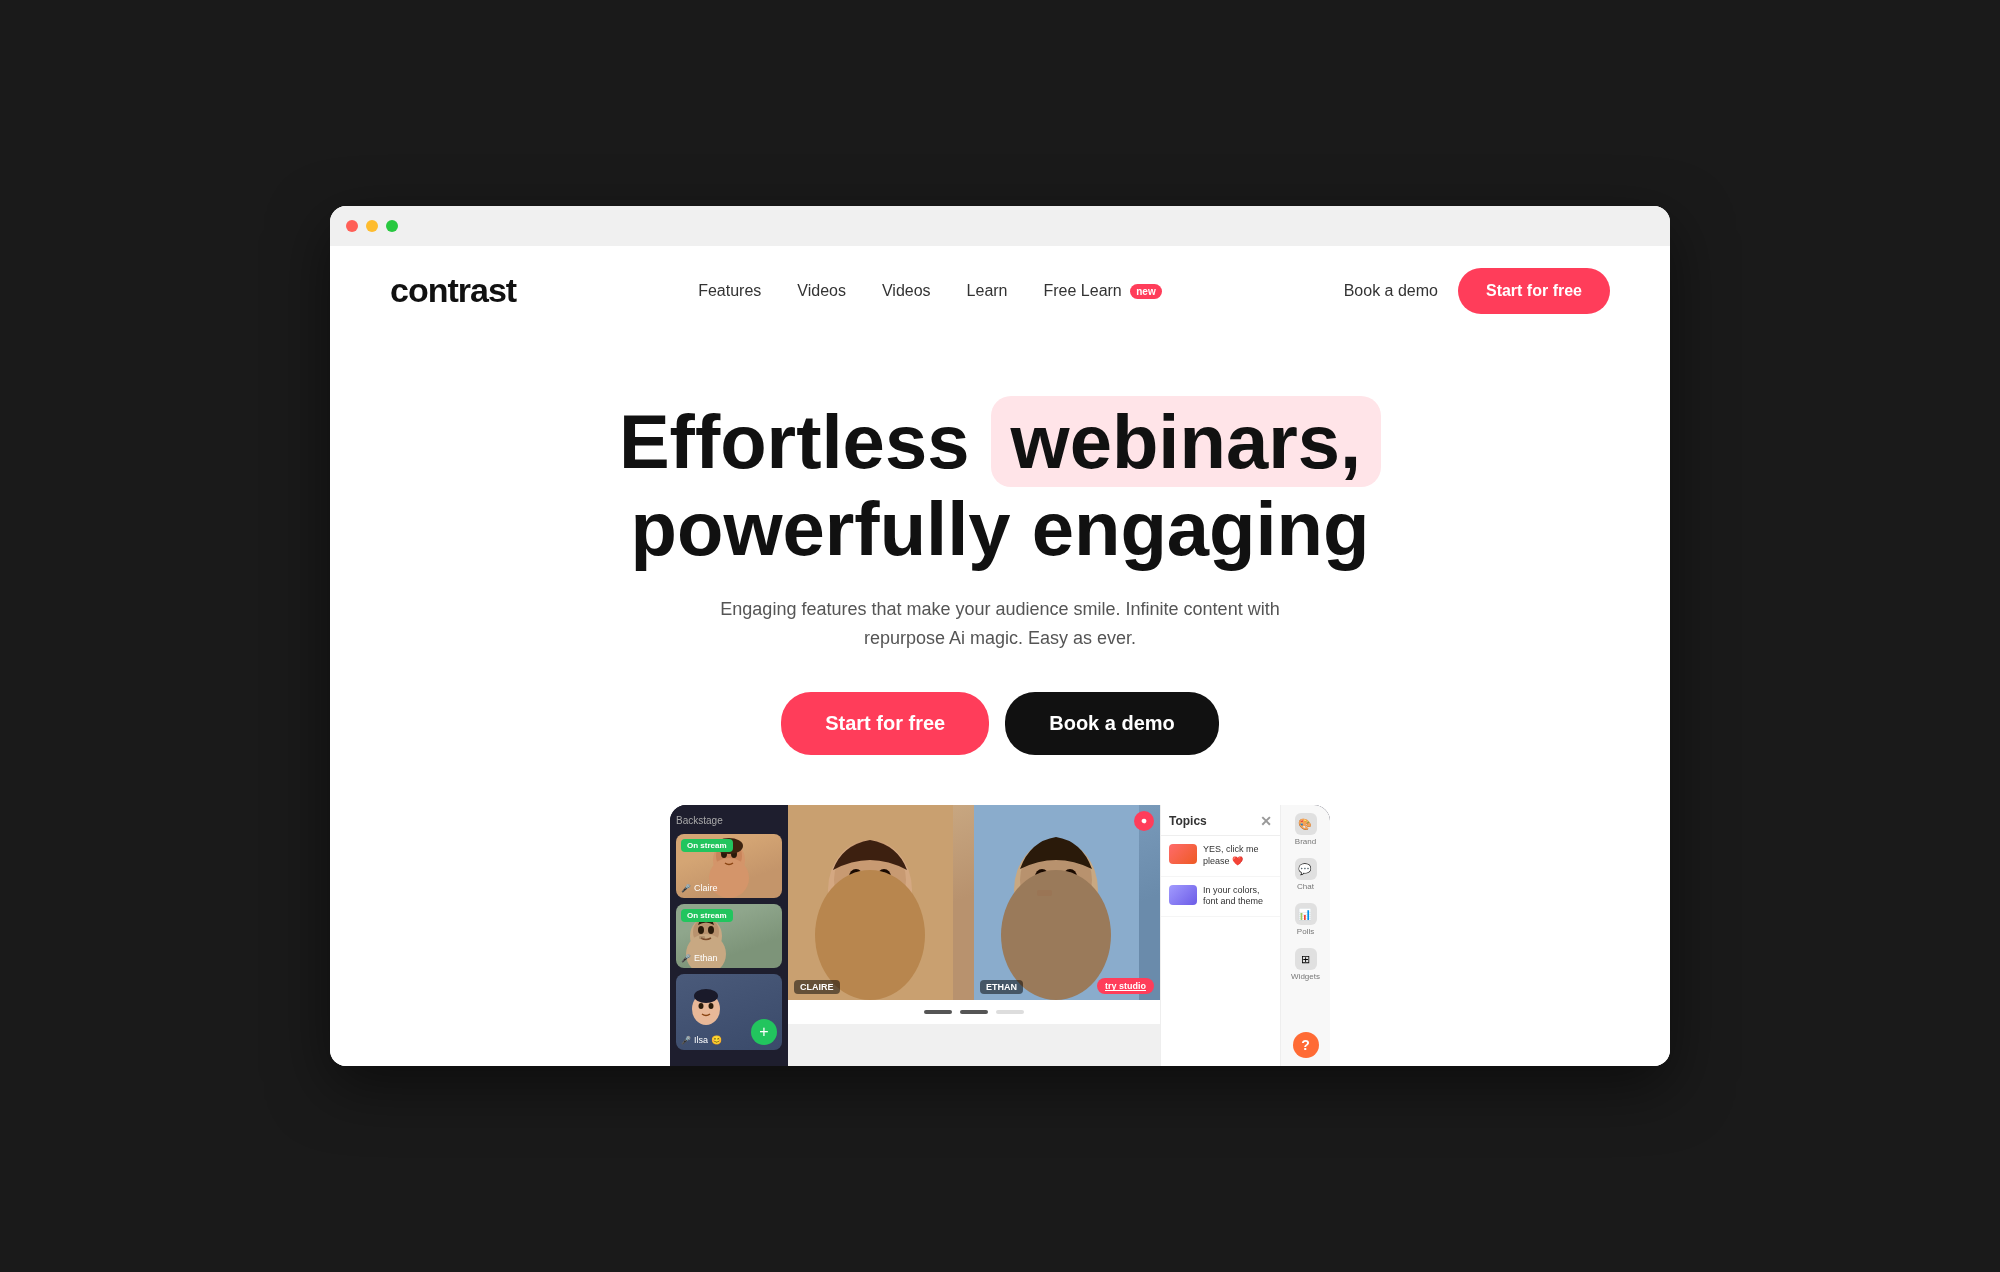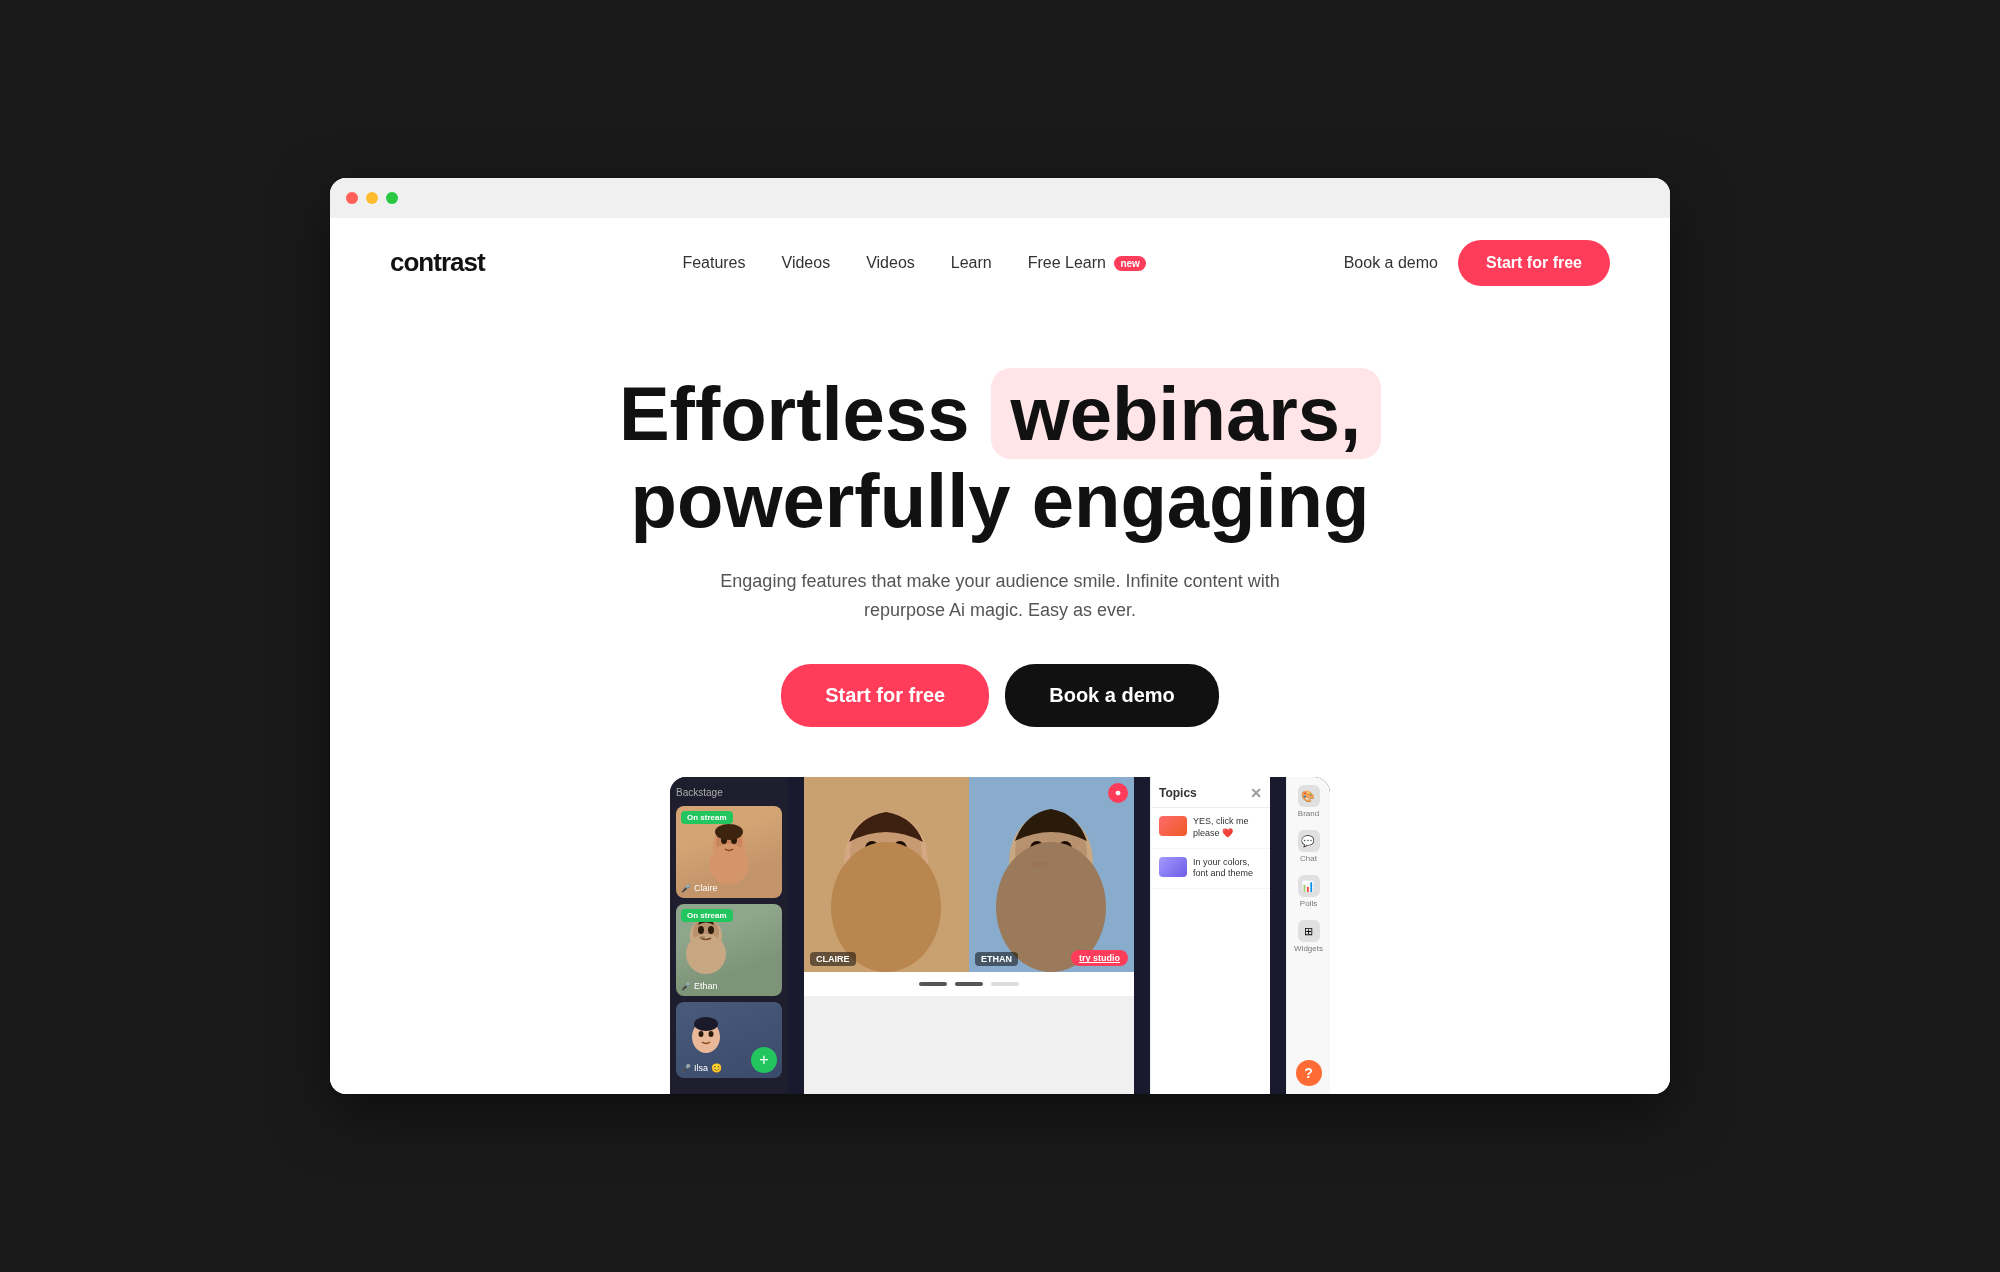--- a/index.html
+++ b/index.html
@@ -34,21 +34,21 @@
 
     
     nav {
       display: flex;
       align-items: center;
       justify-content: space-between;
       padding: 22px 60px;
       background: #fff;
     }
     .logo {
-      font-size: 26px;
+      font-size: 34px;
       font-weight: 800;
       color: #111;
       letter-spacing: -1px;
     }
     .nav-links {
       display: flex;
       align-items: center;
       gap: 36px;
       list-style: none;
     }
@@ -145,42 +145,41 @@
 
     
     .demo-preview {
       margin: 0 auto;
       width: 660px;
       background: #1a1a2e;
       border-radius: 16px 16px 0 0;
       overflow: hidden;
       position: relative;
       display: flex;
-      gap: 16px;
     }
 
     
     .backstage-panel {
       width: 118px;
       background: #1e1e2e;
       padding: 10px 6px;
       flex-shrink: 0;
     }
     .backstage-label {
       color: #aaa;
       font-size: 10px;
       margin-bottom: 8px;
       font-weight: 500;
     }
     .backstage-person {
       border-radius: 8px;
       overflow: hidden;
       margin-bottom: 6px;
       position: relative;
-      height: 92px;
+      height: 64px;
       background: #14532d;
     }
     .on-stream-badge {
       background: #22c55e;
       color: #fff;
       font-size: 8px;
       font-weight: 700;
       padding: 2px 6px;
       border-radius: 4px;
       position: absolute;

